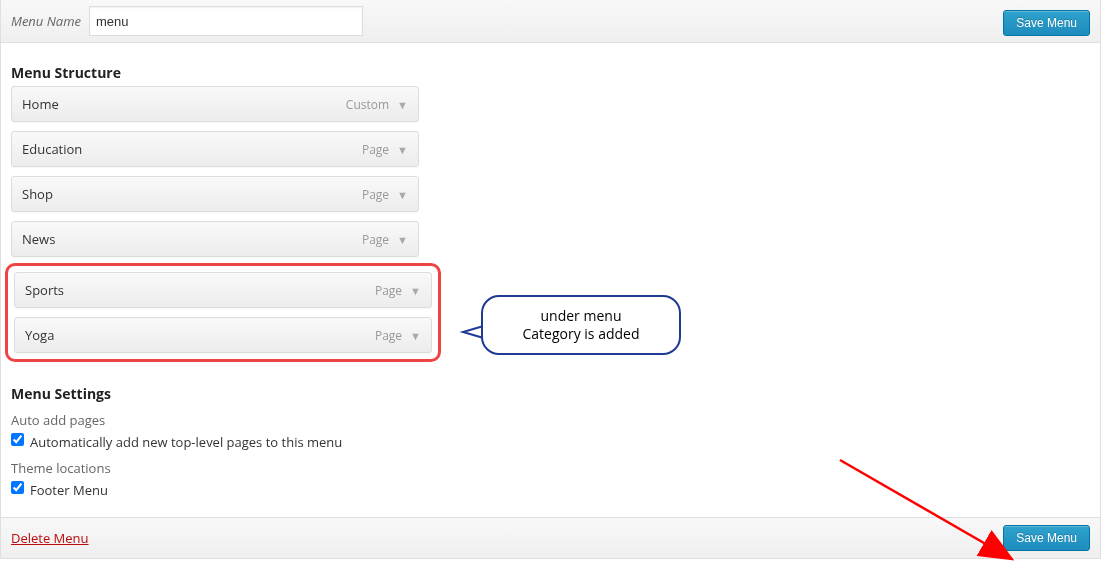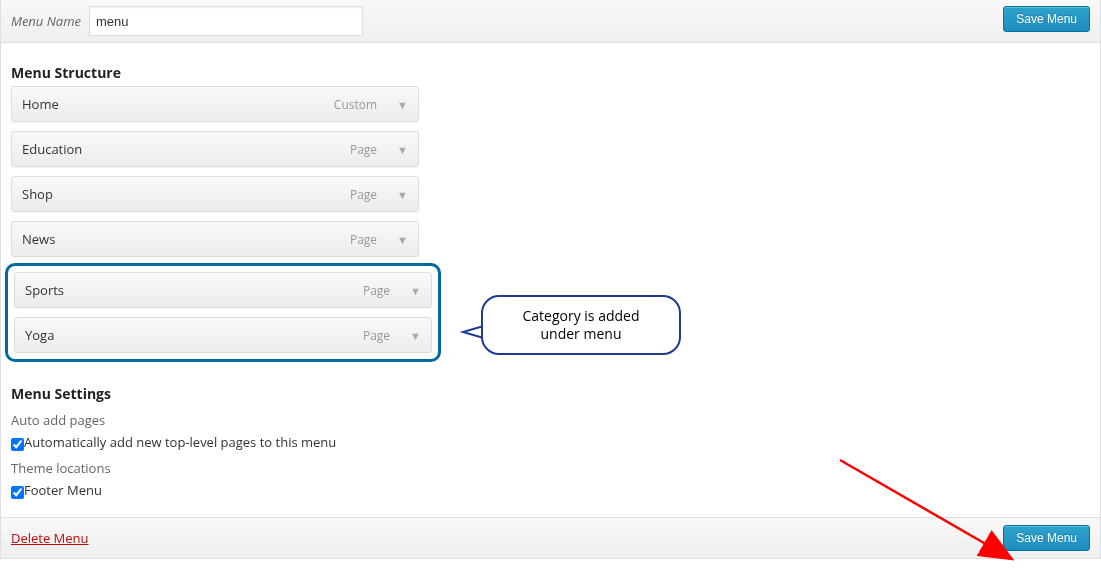--- a/index.html
+++ b/index.html
@@ -1,36 +1,36 @@
 <!DOCTYPE html>
 <html><head>
 <meta charset="utf-8">
 <style>
 html,body{margin:0;padding:0;font-family:"Open Sans",Arial,sans-serif;font-size:13px;color:#333;background:#fff;width:1101px}
 .metabox{background:#fcfcfc;border:1px solid #dfdfdf;border-top:none}
-.header-bar{background:linear-gradient(#f8f8f8,#efefef);border-bottom:1px solid #dfdfdf;padding:6px 10px;display:flex;align-items:flex-start;justify-content:space-between}
+.header-bar{background:linear-gradient(#f8f8f8,#efefef);border-bottom:1px solid #dfdfdf;padding:6px 10px;display:flex;align-items:flex-end;justify-content:space-between}
 .hb-left{display:flex;align-items:center;gap:8px}
 .menu-name-label{font-style:italic;color:#666;font-size:13px}
 .menu-name-input{width:260px;height:24px;padding:2px 6px;border:1px solid #ddd;background:#fff;font-size:13px;color:#333;box-shadow:inset 0 1px 2px rgba(0,0,0,.06)}
 .btn-primary{background:linear-gradient(#2ea2cc,#1e8cbe);border:1px solid #0074a2;color:#fff;font-size:12px;padding:5px 12px;border-radius:3px;text-shadow:0 -1px 0 rgba(0,0,0,.2);cursor:pointer;box-shadow:inset 0 1px 0 rgba(255,255,255,.25)}
 .inner{padding:10px 10px 16px 10px;background:#fff}
 h3.sec-title{margin:10px 0 4px 0;font-size:14px;color:#222;font-weight:700}
 .desc{color:#444;font-size:12px;margin:0 0 14px 0}
 .menu-items{width:408px}
 .menu-item{margin-bottom:9px}
 .item-bar{display:flex;align-items:center;justify-content:space-between;height:34px;padding:0 10px;background:linear-gradient(#f9f9f9,#ececec);border:1px solid #dcdcdc;border-radius:3px;box-shadow:0 1px 0 rgba(0,0,0,.03);cursor:move}
 .item-title{font-size:13px;font-weight:400;color:#333}
-.item-right{display:flex;align-items:center;gap:20px}
+.item-right{display:flex;align-items:center;gap:8px}
 .item-type{color:#999;font-size:12px}
 .chev{color:#aaa;font-size:11px}
-.highlight-box{position:relative;border:3px solid #0369a1;border-radius:10px;padding:6px;margin:-3px -6px 0 -6px;width:418px}
+.highlight-box{position:relative;border:3px solid #ef4444;border-radius:10px;padding:6px;margin:-3px -6px 0 -6px;width:418px}
 .highlight-box .menu-item:last-child{margin-bottom:0}
 .settings{margin-top:22px}
 .settings-sub{color:#666;margin:8px 0 4px 0;font-size:13px}
-.chk-row{display:flex;align-items:flex-end;font-size:13px;color:#333;margin:2px 0}
+.chk-row{display:flex;align-items:flex-start;gap:6px;font-size:13px;color:#333;margin:2px 0}
 .chk-row input{margin:0}
 .footer-bar{background:linear-gradient(#f8f8f8,#efefef);border-top:1px solid #dfdfdf;padding:7px 10px;display:flex;align-items:center;justify-content:space-between}
 .delete-link{color:#bc0b0b;text-decoration:underline;font-size:13px;cursor:pointer}
 
 .callout-wrap{position:absolute;left:470px;top:144px;pointer-events:none}
 .callout{position:absolute;left:0;top:0;border:2px solid #1f3a93;border-radius:18px;background:#fff;padding:10px 18px;text-align:center;color:#000;font-size:14px;line-height:1.3;width:160px}
 .callout-tail{position:absolute;left:-22px;top:22px}
 
 .arrow-svg{position:absolute;pointer-events:none}
 </style>
@@ -122,22 +122,22 @@
         <input type="checkbox" checked="" style="">
         <span>Footer Menu</span>
       </label>
     </div>
 
     <div class="callout-wrap" style="left:480px;top:252px">
       <svg class="callout-tail" width="30" height="30">
         <path d="M28 8 L4 15 L28 22 Q20 15 28 8 Z" fill="#fff" stroke="#1f3a93" stroke-width="2"></path>
       </svg>
       <div class="callout">
+        <div>under menu</div>
         <div>Category is added</div>
-        <div>under menu</div>
       </div>
     </div>
 
   </div>
 
   <div class="footer-bar">
     <span class="delete-link">Delete Menu</span>
     <button class="btn-primary">Save Menu</button>
   </div>
 

